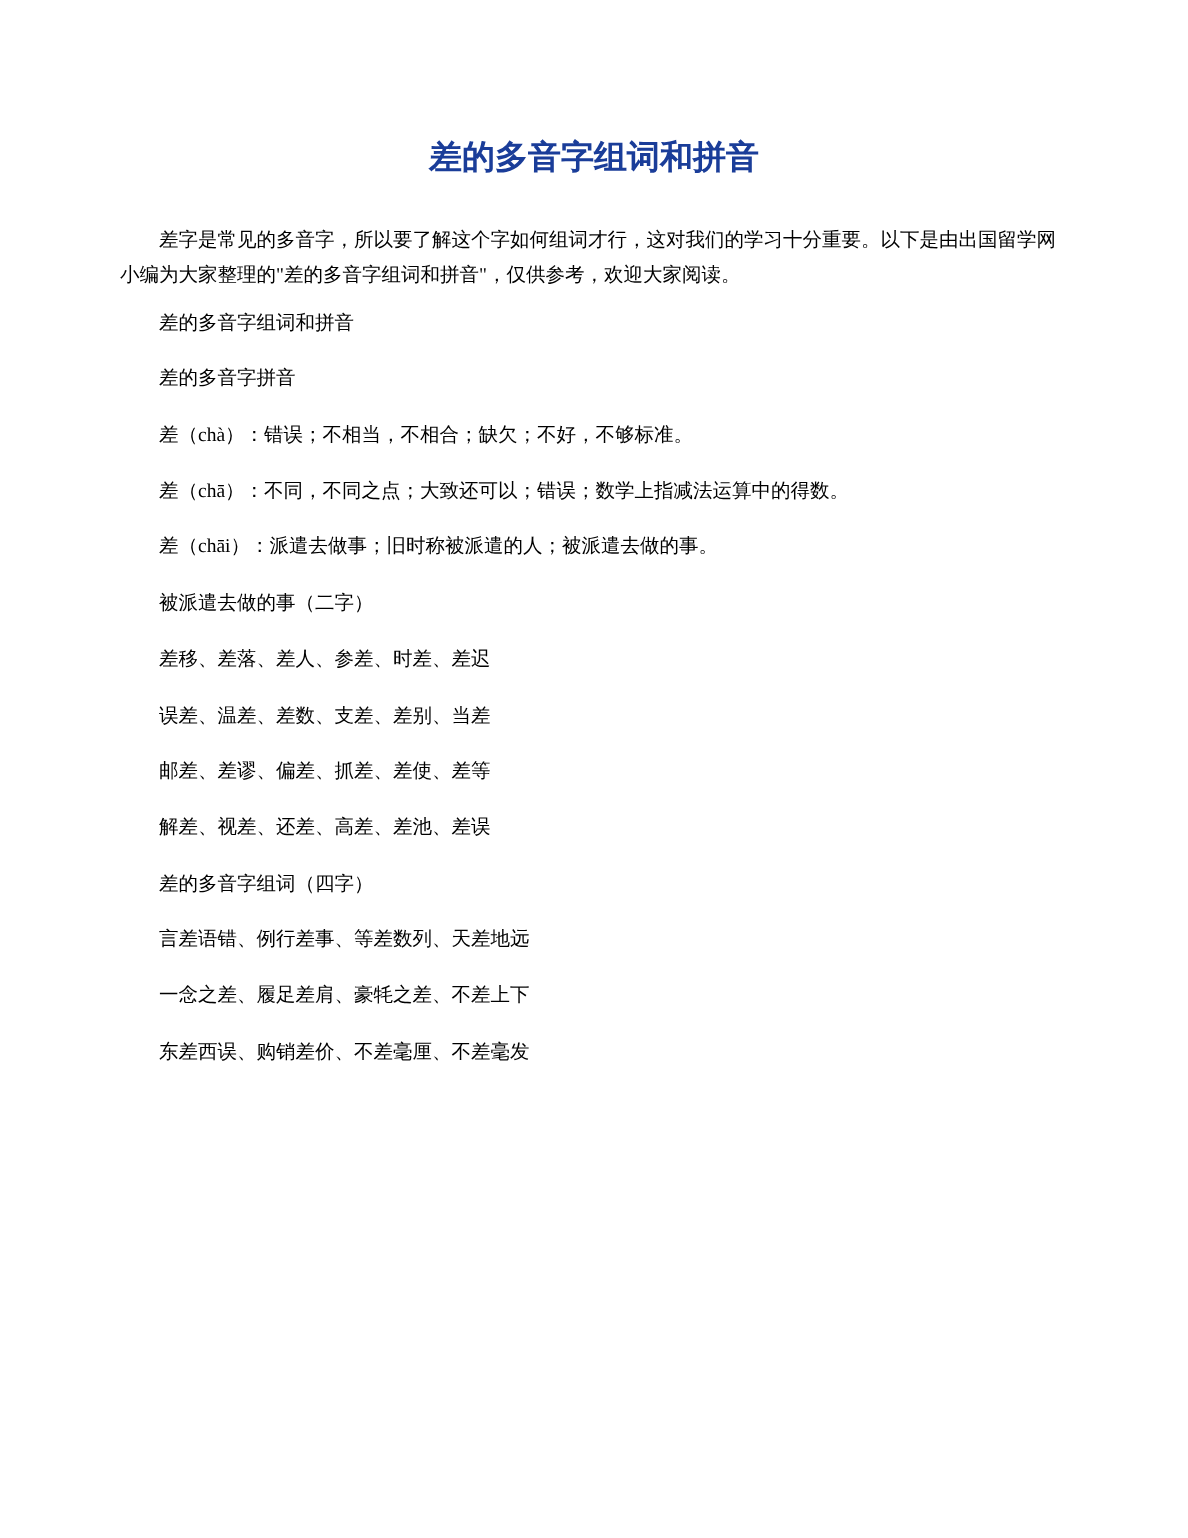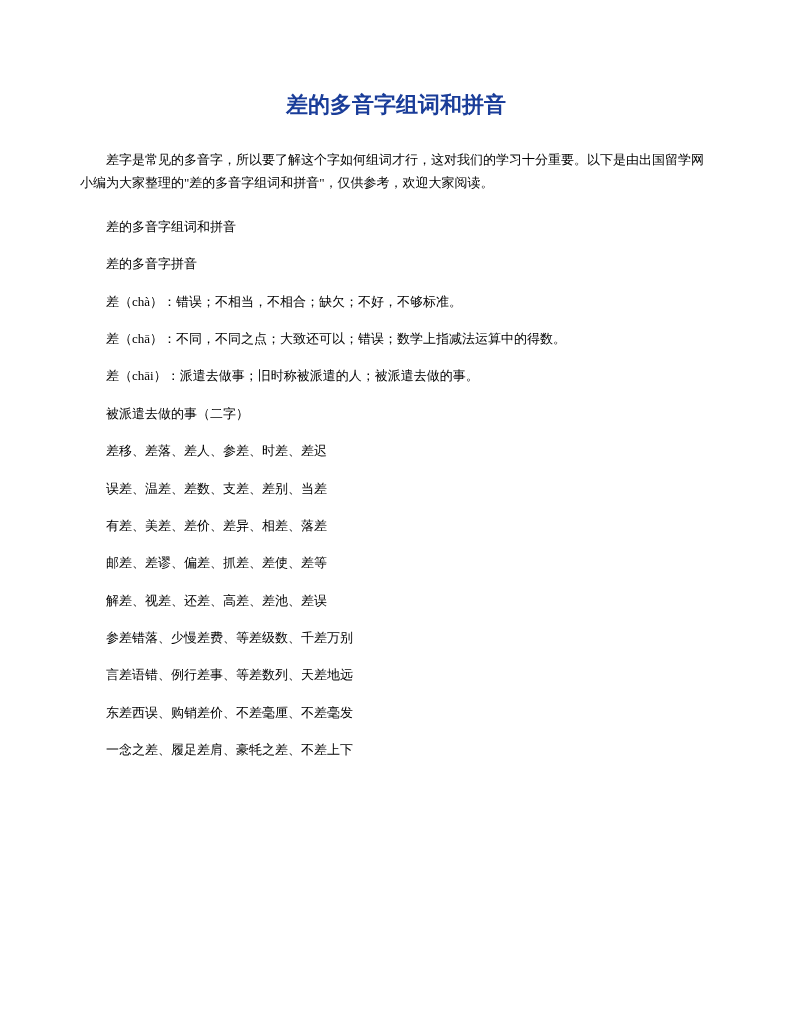--- a/index.html
+++ b/index.html
@@ -19,21 +19,21 @@
       font-size: 22px;
       font-weight: bold;
       margin-bottom: 28px;
       font-family: "SimHei", "黑体", sans-serif;
     }
     .intro {
       font-size: 13px;
       line-height: 1.8;
       color: #000;
       text-indent: 2em;
-      margin-bottom: 20px;
+      margin-bottom: 8px;
     }
     .line {
       font-size: 13px;
       line-height: 1.8;
       color: #000;
       text-indent: 2em;
       margin-bottom: 14px;
     }
   </style>
 </head>
@@ -44,21 +44,20 @@
   <div class="intro">差字是常见的多音字，所以要了解这个字如何组词才行，这对我们的学习十分重要。以下是由出国留学网小编为大家整理的"差的多音字组词和拼音"，仅供参考，欢迎大家阅读。</div>
   <div id="lines-container">
       <div class="line">差的多音字组词和拼音</div>
       <div class="line">差的多音字拼音</div>
       <div class="line">差（chà）：错误；不相当，不相合；缺欠；不好，不够标准。</div>
       <div class="line">差（chā）：不同，不同之点；大致还可以；错误；数学上指减法运算中的得数。</div>
       <div class="line">差（chāi）：派遣去做事；旧时称被派遣的人；被派遣去做的事。</div>
       <div class="line">被派遣去做的事（二字）</div>
       <div class="line">差移、差落、差人、参差、时差、差迟</div>
       <div class="line">误差、温差、差数、支差、差别、当差</div>
-      <div class="line">有差、美差、差价、差异、相差、落差</div>
       <div class="line">邮差、差谬、偏差、抓差、差使、差等</div>
       <div class="line">解差、视差、还差、高差、差池、差误</div>
-      <div class="line">参差错落、少慢差费、等差级数、千差万别</div>
+      <div class="line">差的多音字组词（四字）</div>
       <div class="line">言差语错、例行差事、等差数列、天差地远</div>
+      <div class="line">一念之差、履足差肩、豪牦之差、不差上下</div>
       <div class="line">东差西误、购销差价、不差毫厘、不差毫发</div>
-      <div class="line">一念之差、履足差肩、豪牦之差、不差上下</div>
     </div>
 </div>
 
 </body></html>

